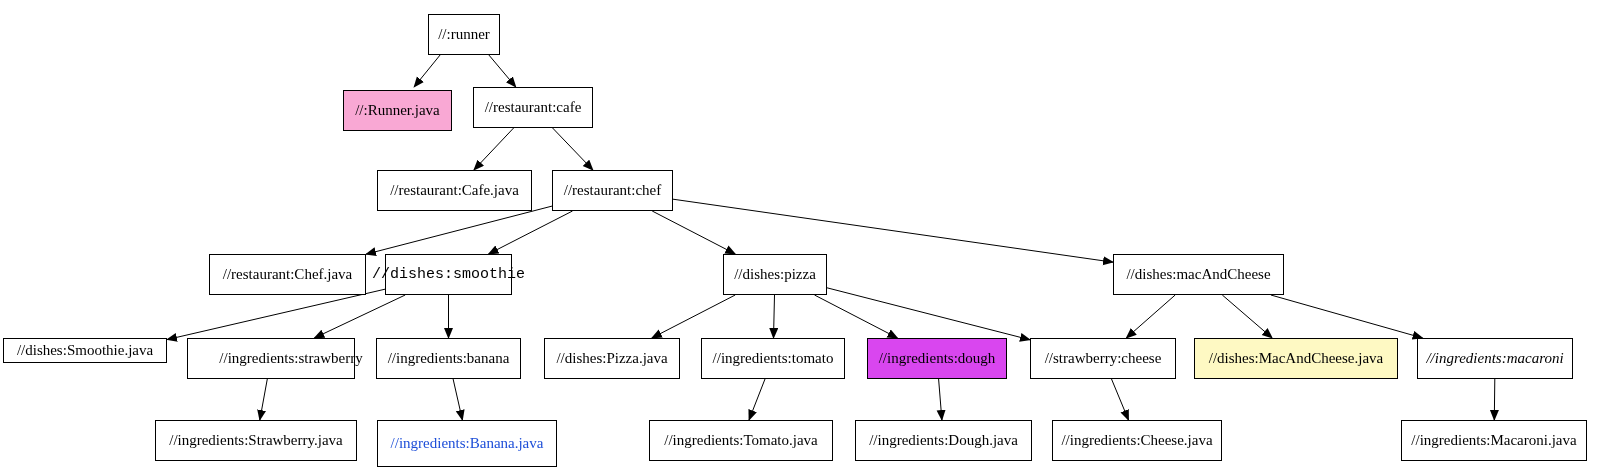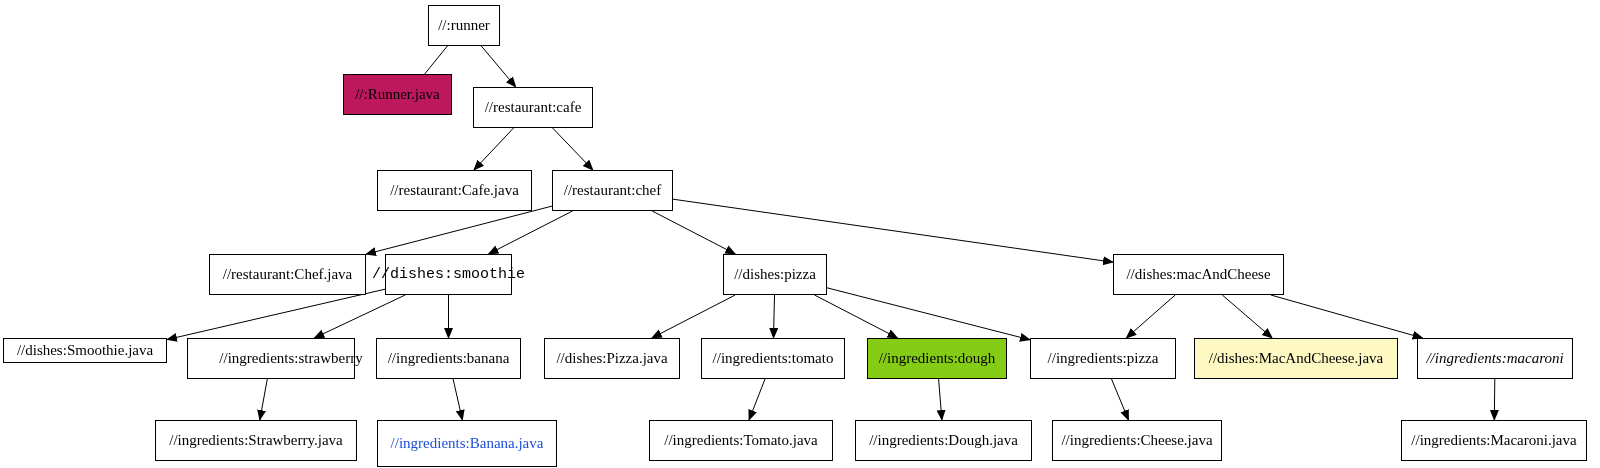--- a/index.html
+++ b/index.html
@@ -67,36 +67,36 @@
         <line x1="765.0" y1="379.0" x2="749.0" y2="420.0" stroke="#000000" stroke-width="1" marker-end="url(#arrowhead)"></line>
         <line x1="938.6" y1="379.0" x2="941.9" y2="420.0" stroke="#000000" stroke-width="1" marker-end="url(#arrowhead)"></line>
         <line x1="1111.5" y1="379.0" x2="1128.5" y2="420.0" stroke="#000000" stroke-width="1" marker-end="url(#arrowhead)"></line>
         <line x1="1175.2" y1="295.0" x2="1126.3" y2="338.0" stroke="#000000" stroke-width="1" marker-end="url(#arrowhead)"></line>
         <line x1="1222.3" y1="295.0" x2="1272.2" y2="338.0" stroke="#000000" stroke-width="1" marker-end="url(#arrowhead)"></line>
         <line x1="1270.9" y1="295.0" x2="1422.6" y2="338.0" stroke="#000000" stroke-width="1" marker-end="url(#arrowhead)"></line>
         <line x1="1494.8" y1="379.0" x2="1494.3" y2="420.0" stroke="#000000" stroke-width="1" marker-end="url(#arrowhead)"></line>
       </g>
   </svg>
   <div id="node-layer">
-      <div class="graph-node" style="left: 428px; top: 5px; width: 72px; height: 41px; border-color: rgb(0, 0, 0); background: rgb(255, 255, 255); color: rgb(0, 0, 0);">//:runner</div>
-      <div class="graph-node" style="left: 343px; top: 74px; width: 109px; height: 41px; border-color: rgb(0, 0, 0); background: #be185d; color: rgb(0, 0, 0);">//:Runner.java</div>
+      <div class="graph-node" style="left: 428px; top: 14px; width: 72px; height: 41px; border-color: rgb(0, 0, 0); background: rgb(255, 255, 255); color: rgb(0, 0, 0);">//:runner</div>
+      <div class="graph-node" style="left: 343px; top: 90px; width: 109px; height: 41px; border-color: rgb(0, 0, 0); background: #f9a8d4; color: rgb(0, 0, 0);">//:Runner.java</div>
       <div class="graph-node" style="left: 473px; top: 87px; width: 120px; height: 41px; border-color: rgb(0, 0, 0); background: rgb(255, 255, 255); color: rgb(0, 0, 0);">//restaurant:cafe</div>
       <div class="graph-node" style="left: 377px; top: 170px; width: 155px; height: 41px; border-color: rgb(0, 0, 0); background: rgb(255, 255, 255); color: rgb(0, 0, 0);">//restaurant:Cafe.java</div>
       <div class="graph-node" style="left: 552px; top: 170px; width: 121px; height: 41px; border-color: rgb(0, 0, 0); background: rgb(255, 255, 255); color: rgb(0, 0, 0);">//restaurant:chef</div>
       <div class="graph-node" style="left: 209px; top: 254px; width: 157px; height: 41px; border-color: rgb(0, 0, 0); background: rgb(255, 255, 255); color: rgb(0, 0, 0);">//restaurant:Chef.java</div>
       <div class="graph-node" style="left: 385px; top: 254px; width: 127px; height: 41px; border-color: rgb(0, 0, 0); background: rgb(255, 255, 255); color: rgb(0, 0, 0); font-family: Liberation Mono, monospace;">//dishes:smoothie</div>
       <div class="graph-node" style="left: 723px; top: 254px; width: 104px; height: 41px; border-color: rgb(0, 0, 0); background: rgb(255, 255, 255); color: rgb(0, 0, 0);">//dishes:pizza</div>
       <div class="graph-node" style="left: 1113px; top: 254px; width: 171px; height: 41px; border-color: rgb(0, 0, 0); background: rgb(255, 255, 255); color: rgb(0, 0, 0);">//dishes:macAndCheese</div>
       <div class="graph-node" style="left: 3px; top: 338px; width: 164px; height: 25px; border-color: rgb(0, 0, 0); background: rgb(255, 255, 255); color: rgb(0, 0, 0);">//dishes:Smoothie.java</div>
       <div class="graph-node" style="left: 187px; top: 338px; width: 168px; height: 41px; border-color: rgb(0, 0, 0); background: rgb(255, 255, 255); color: rgb(0, 0, 0); padding-left: 40px;">//ingredients:strawberry</div>
       <div class="graph-node" style="left: 376px; top: 338px; width: 145px; height: 41px; border-color: rgb(0, 0, 0); background: rgb(255, 255, 255); color: rgb(0, 0, 0);">//ingredients:banana</div>
       <div class="graph-node" style="left: 544px; top: 338px; width: 136px; height: 41px; border-color: rgb(0, 0, 0); background: rgb(255, 255, 255); color: rgb(0, 0, 0);">//dishes:Pizza.java</div>
       <div class="graph-node" style="left: 701px; top: 338px; width: 144px; height: 41px; border-color: rgb(0, 0, 0); background: rgb(255, 255, 255); color: rgb(0, 0, 0);">//ingredients:tomato</div>
-      <div class="graph-node" style="left: 867px; top: 338px; width: 140px; height: 41px; border-color: rgb(0, 0, 0); background: #84cc16; color: rgb(0, 0, 0);">//ingredients:dough</div>
-      <div class="graph-node" style="left: 1030px; top: 338px; width: 146px; height: 41px; border-color: rgb(0, 0, 0); background: rgb(255, 255, 255); color: rgb(0, 0, 0);">//ingredients:pizza</div>
+      <div class="graph-node" style="left: 867px; top: 338px; width: 140px; height: 41px; border-color: rgb(0, 0, 0); background: #d946ef; color: rgb(0, 0, 0);">//ingredients:dough</div>
+      <div class="graph-node" style="left: 1030px; top: 338px; width: 146px; height: 41px; border-color: rgb(0, 0, 0); background: rgb(255, 255, 255); color: rgb(0, 0, 0);">//strawberry:cheese</div>
       <div class="graph-node" style="left: 1194px; top: 338px; width: 204px; height: 41px; border-color: rgb(0, 0, 0); background: #fef9c3; color: rgb(0, 0, 0);">//dishes:MacAndCheese.java</div>
       <div class="graph-node" style="left: 1417px; top: 338px; width: 156px; height: 41px; border-color: rgb(0, 0, 0); background: rgb(255, 255, 255); color: rgb(0, 0, 0); font-style: italic;">//ingredients:macaroni</div>
       <div class="graph-node" style="left: 155px; top: 420px; width: 202px; height: 41px; border-color: rgb(0, 0, 0); background: rgb(255, 255, 255); color: rgb(0, 0, 0);">//ingredients:Strawberry.java</div>
       <div class="graph-node" style="left: 377px; top: 420px; width: 180px; height: 47px; border-color: rgb(0, 0, 0); background: rgb(255, 255, 255); color: #1d4ed8;">//ingredients:Banana.java</div>
       <div class="graph-node" style="left: 649px; top: 420px; width: 184px; height: 41px; border-color: rgb(0, 0, 0); background: rgb(255, 255, 255); color: rgb(0, 0, 0);">//ingredients:Tomato.java</div>
       <div class="graph-node" style="left: 855px; top: 420px; width: 177px; height: 41px; border-color: rgb(0, 0, 0); background: rgb(255, 255, 255); color: rgb(0, 0, 0);">//ingredients:Dough.java</div>
       <div class="graph-node" style="left: 1052px; top: 420px; width: 170px; height: 41px; border-color: rgb(0, 0, 0); background: rgb(255, 255, 255); color: rgb(0, 0, 0);">//ingredients:Cheese.java</div>
       <div class="graph-node" style="left: 1401px; top: 420px; width: 186px; height: 41px; border-color: rgb(0, 0, 0); background: rgb(255, 255, 255); color: rgb(0, 0, 0);">//ingredients:Macaroni.java</div>
     </div>
 </div>

